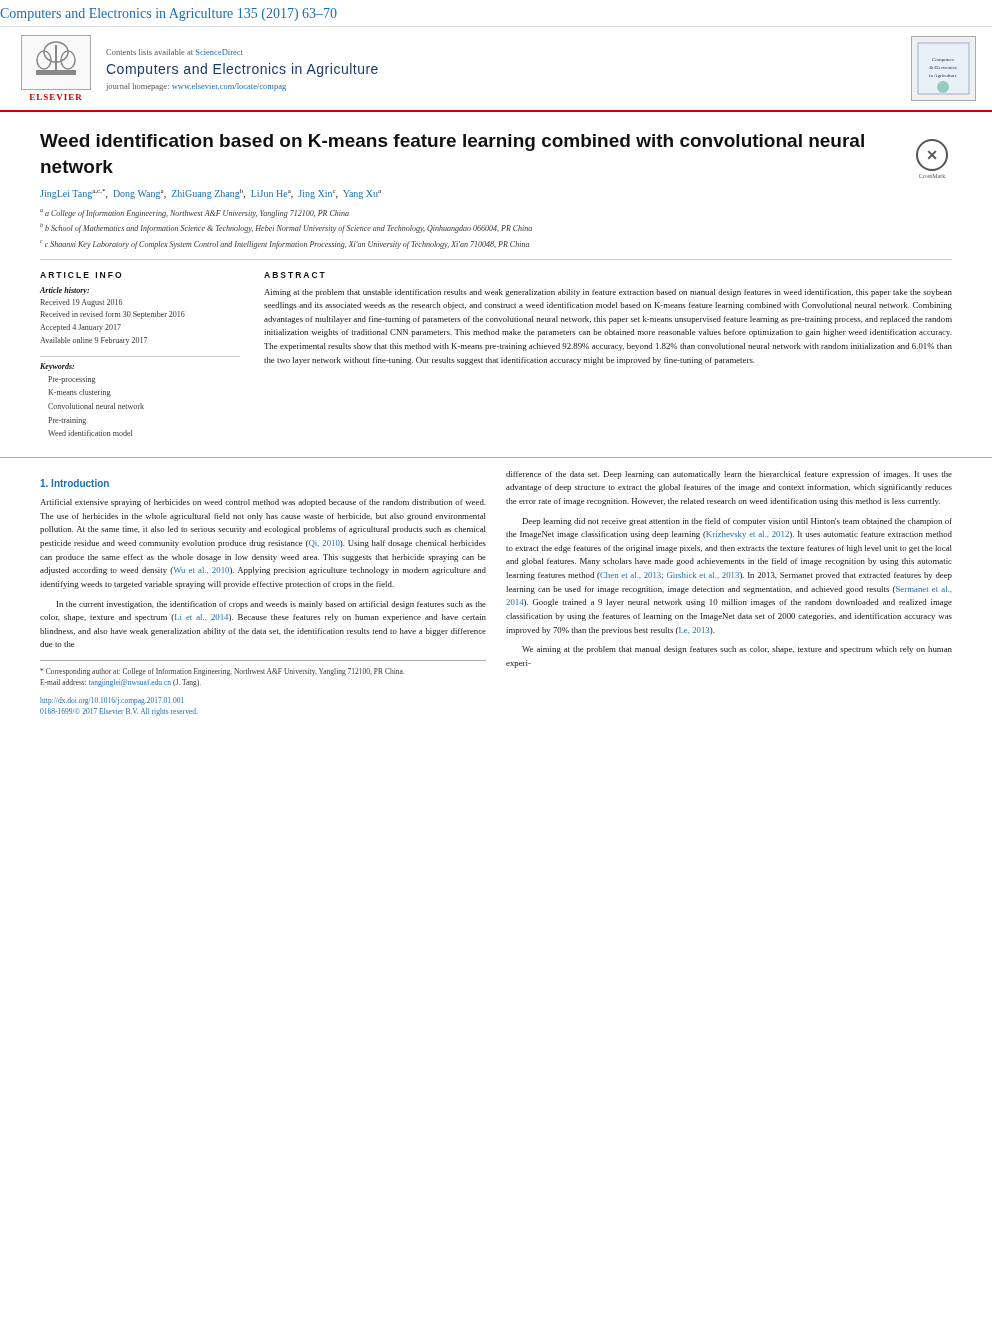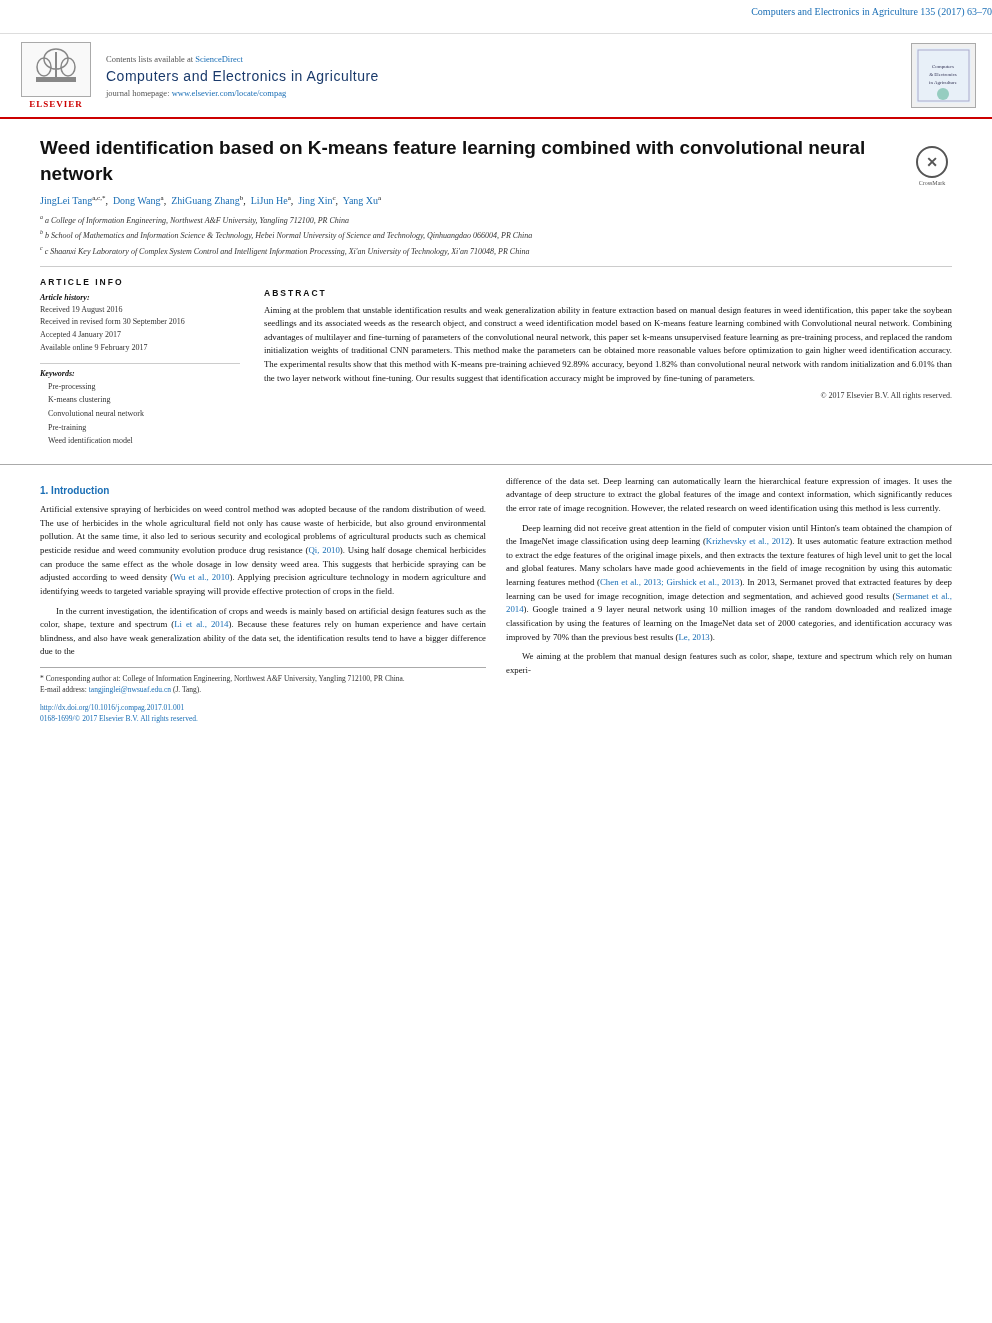--- a/index.html
+++ b/index.html
@@ -5,23 +5,23 @@
     * { margin: 0; padding: 0; box-sizing: border-box; }
     body {
       font-family: 'Times New Roman', Times, serif;
       background: #fff;
       color: #000;
       width: 992px;
       min-height: 1323px;
       font-size: 10px;
     }
     .top-bar {
-      text-align: right;
-      padding: 6px 0 16px;
-      font-size: 10px;
+      text-align: left;
+      padding: 6px 0 4px;
+      font-size: 14px;
       color: #1a6eb5;
       border-bottom: 1px solid #ddd;
     }
     .journal-header {
       display: flex;
       align-items: center;
       padding: 8px 16px;
       border-bottom: 2px solid #c00;
       gap: 10px;
     }
@@ -196,21 +196,20 @@
       margin: 5px 0;
     }
     .keywords-section .keyword-item {
       font-size: 8px;
       color: #333;
       line-height: 1.7;
       padding-left: 8px;
     }
     .abstract-col {
       flex: 1;
-      margin-top: 11px;
     }
     .abstract-title {
       font-size: 8.5px;
       font-family: Arial, sans-serif;
       letter-spacing: 2px;
       color: #111;
       margin-bottom: 6px;
       font-weight: bold;
     }
     .abstract-text {
@@ -365,21 +364,20 @@
         <div class="keyword-item">K-means clustering</div>
         <div class="keyword-item">Convolutional neural network</div>
         <div class="keyword-item">Pre-training</div>
         <div class="keyword-item">Weed identification model</div>
       </div>
     </div>
 
     <div class="abstract-col">
       <div class="abstract-title">ABSTRACT</div>
       <div class="abstract-text">Aiming at the problem that unstable identification results and weak generalization ability in feature extraction based on manual design features in weed identification, this paper take the soybean seedlings and its associated weeds as the research object, and construct a weed identification model based on K-means feature learning combined with Convolutional neural network. Combining advantages of multilayer and fine-turning of parameters of the convolutional neural network, this paper set k-means unsupervised feature learning as pre-training process, and replaced the random initialization weights of traditional CNN parameters. This method make the parameters can be obtained more reasonable values before optimization to gain higher weed identification accuracy. The experimental results show that this method with K-means pre-training achieved 92.89% accuracy, beyond 1.82% than convolutional neural network with random initialization and 6.01% than the two layer network without fine-tuning. Our results suggest that identification accuracy might be improved by fine-tuning of parameters.</div>
-      <div class="copyright-line">© 2017 Elsevier B.V. All rights reserved.</div>
     </div>
   </div>
 </div>
 
 <div class="body-section">
   <div class="body-two-col">
 
     <div class="body-col">
       <div class="section-heading">1. Introduction</div>
       <p>

